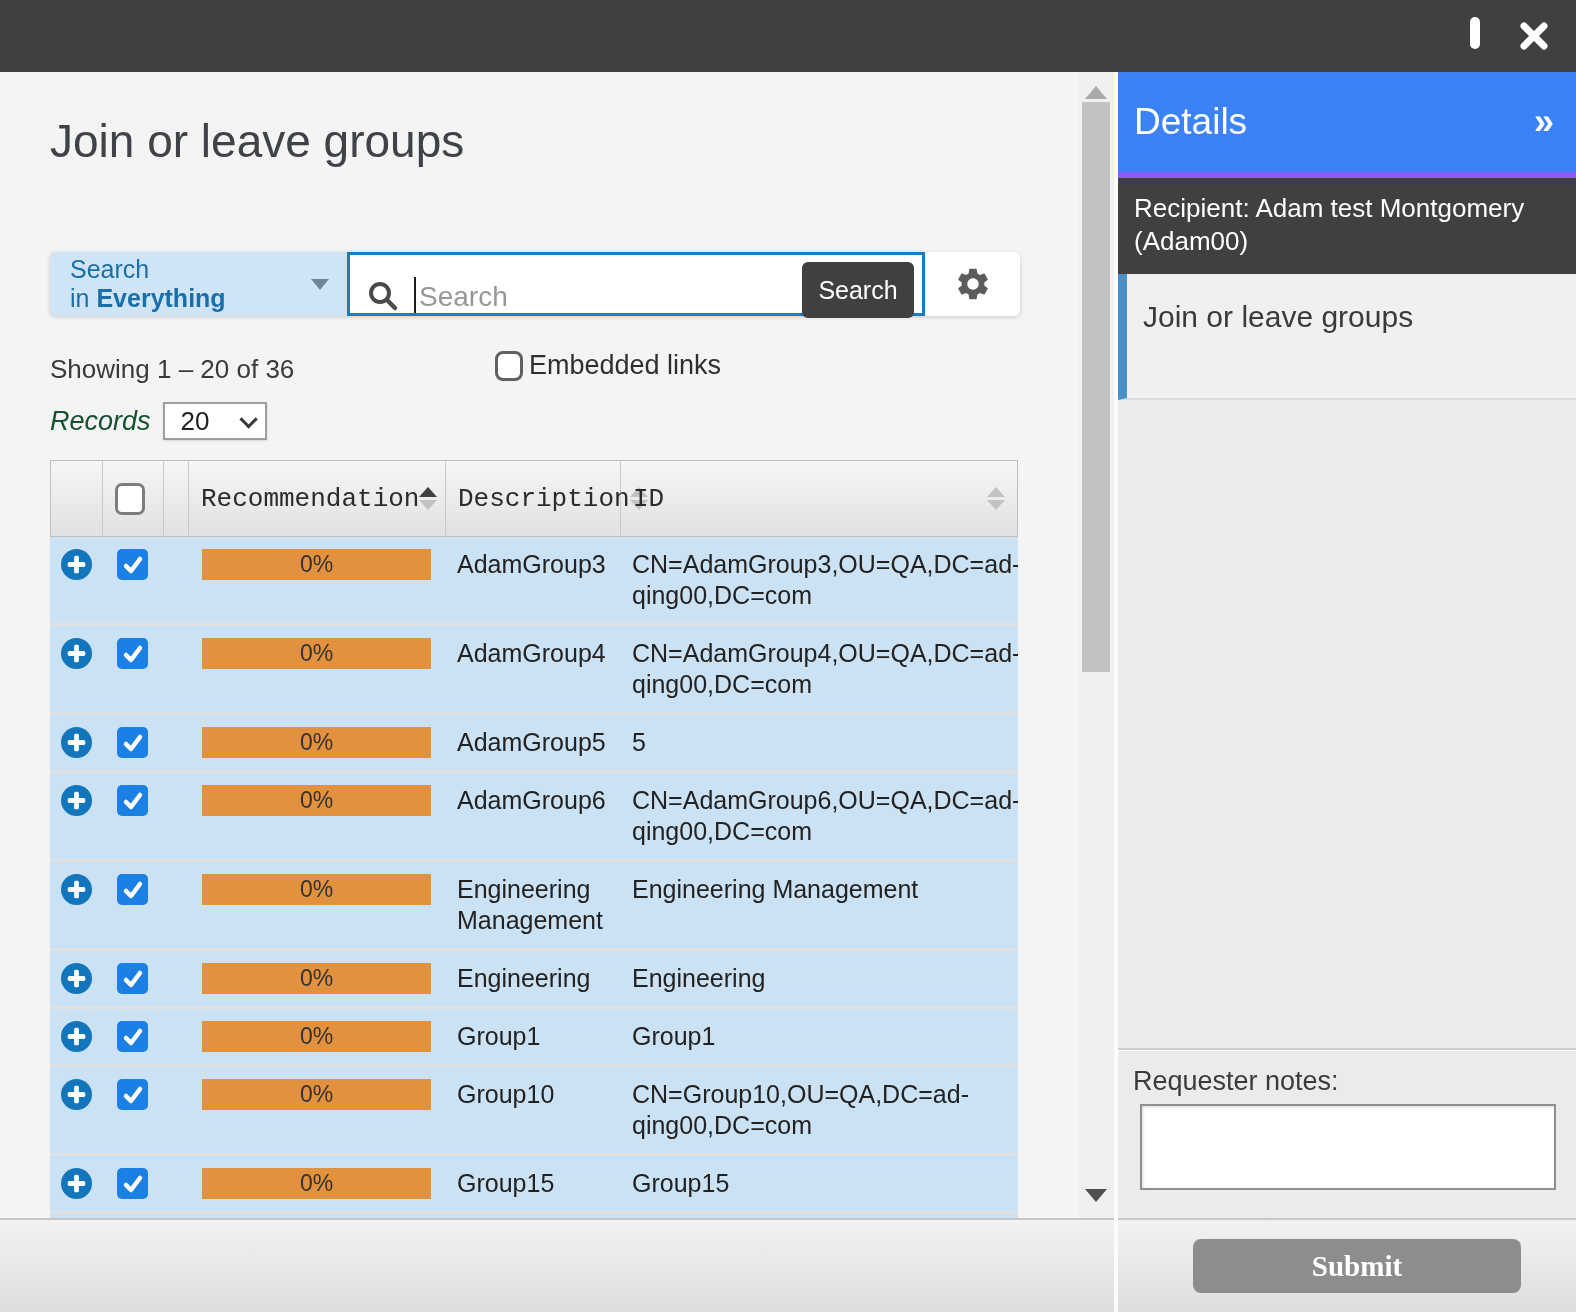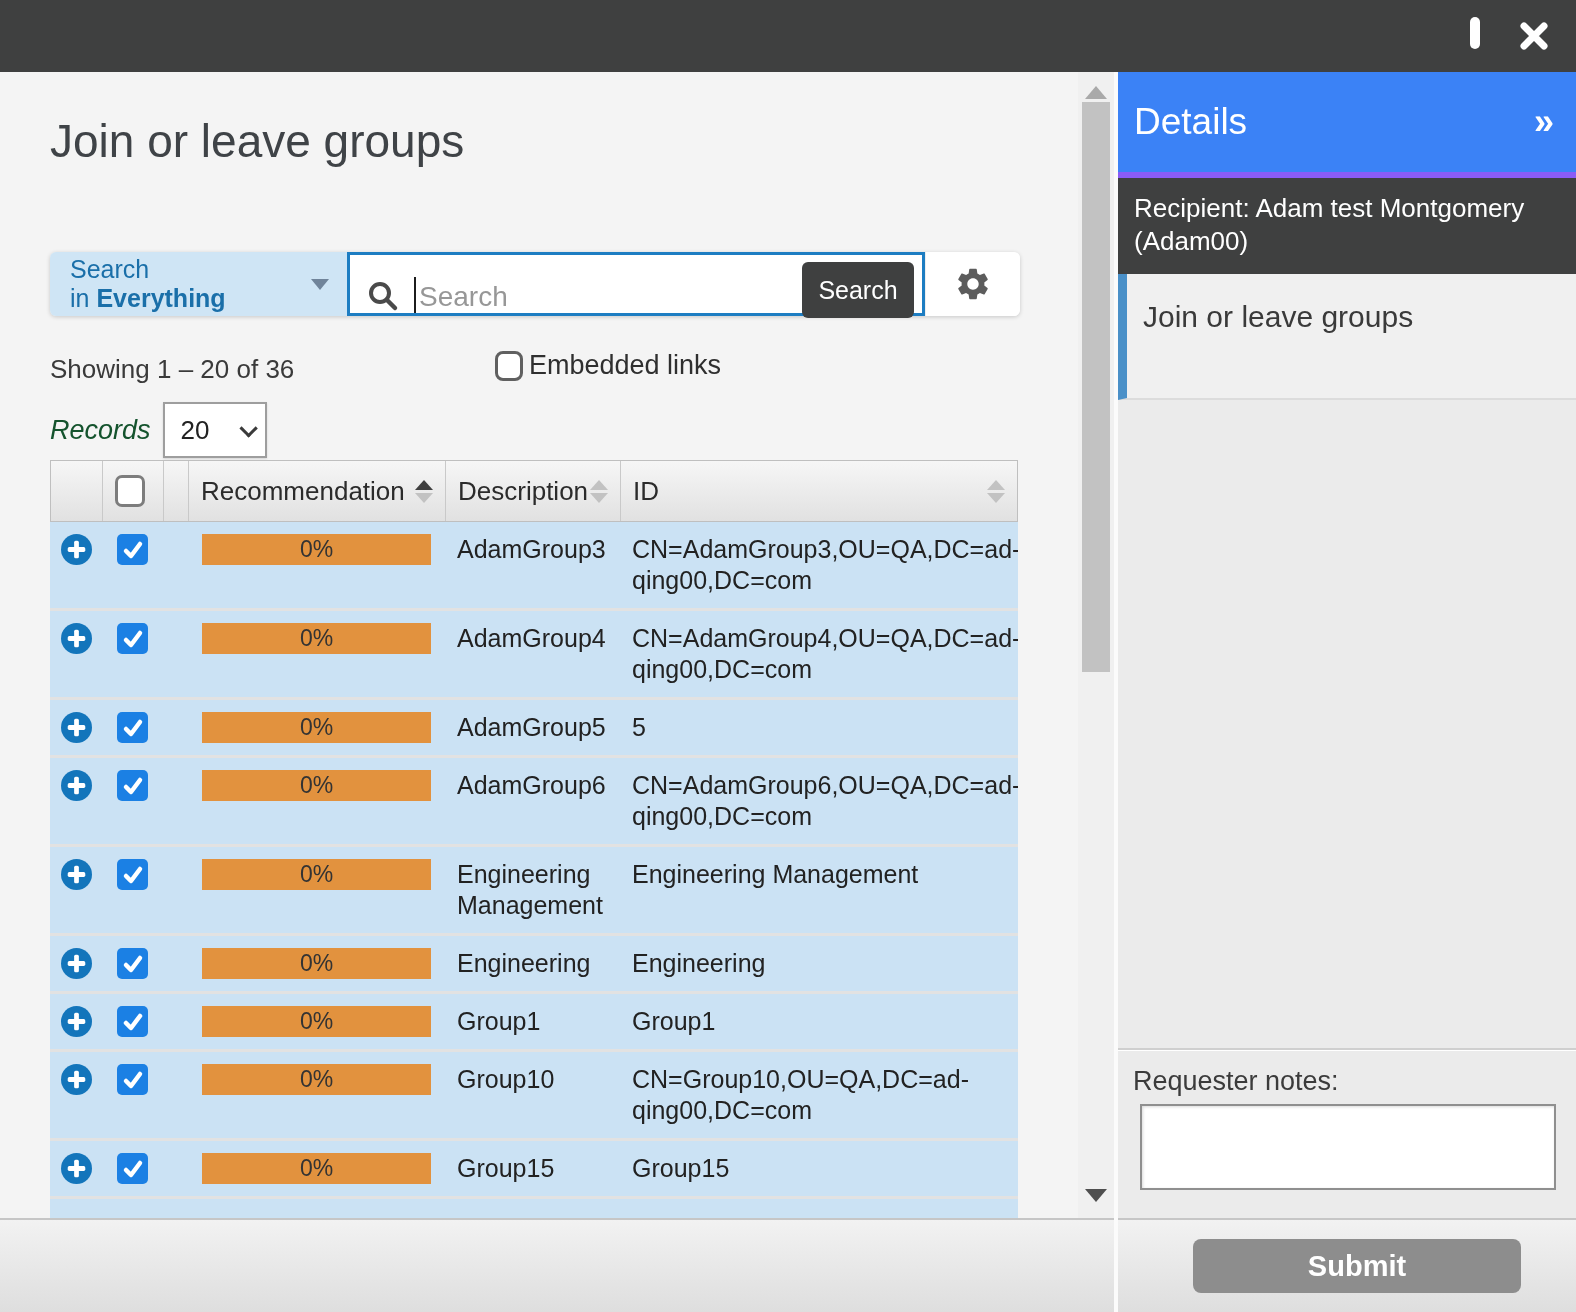--- a/index.html
+++ b/index.html
@@ -28,25 +28,25 @@
   .search-go{position:absolute;right:8px;top:7px;height:56px;width:112px;background:#3f4040;color:#fff;border:none;border-radius:6px;font-size:25px;font-family:inherit;cursor:pointer;}
   .gear-box{width:95px;background:#fff;display:flex;align-items:center;justify-content:center;border-radius:0 6px 6px 0;border-left:1px solid #eee;cursor:pointer;}
   
   .showing{position:absolute;left:50px;top:282px;font-size:26px;color:#3a3a3a;}
   .embedded{position:absolute;left:495px;top:278px;display:flex;align-items:center;gap:6px;cursor:pointer;}
   .embedded .cb{width:28px;height:30px;background:#fff;border:3px solid #606060;border-radius:8px;}
   .embedded .lbl{font-size:27px;color:#2f2f2f;}
   .showhide-btn{position:absolute;left:723px;top:272px;width:265px;height:46px;background:#fcfcfc;border:2px solid #9e9e9e;font-size:26px;color:#333;font-family:inherit;cursor:pointer;box-shadow:0 1px 2px rgba(0,0,0,.12);}
   .records-row{position:absolute;left:50px;top:330px;display:flex;align-items:center;gap:12px;}
   .records-lbl{font-size:27px;color:#14532d;font-style:italic;}
-  .records-select{width:104px;height:56px;background:#fff;border:2px solid #9e9e9e;display:flex;align-items:center;padding:0 12px 0 16px;font-size:26px;color:#222;cursor:pointer;box-shadow:0 1px 2px rgba(0,0,0,.12);}
+  .records-select{width:104px;height:38px;background:#fff;border:2px solid #9e9e9e;display:flex;align-items:center;padding:0 12px 0 16px;font-size:26px;color:#222;cursor:pointer;box-shadow:0 1px 2px rgba(0,0,0,.12);}
   .records-select .chev{margin-left:auto;width:13px;height:13px;border-right:3px solid #3a3a3a;border-bottom:3px solid #3a3a3a;transform:rotate(45deg) translateY(-3px);}
   
   .grid-table{position:absolute;left:50px;top:388px;width:968px;height:758px;overflow:hidden;}
-  .thead{display:grid;grid-template-columns:52px 61px 25px 257px 175px 1fr;height:62px;background:linear-gradient(#f6f6f6,#e1e1e1);border:1px solid #bfbfbf;}
+  .thead{display:grid;grid-template-columns:52px 61px 25px 257px 175px 1fr;height:77px;background:linear-gradient(#f6f6f6,#e1e1e1);border:1px solid #bfbfbf;font-family:Liberation Mono, monospace;}
   .hcell{display:flex;align-items:center;border-right:1px solid #c9c9c9;padding:0 12px;}
   .hcell:last-child{border-right:none;}
   .hcell .hlabel{font-size:26px;color:#2b2b2b;}
   .hcell.sortable{justify-content:space-between;cursor:pointer;}
   .hdr-checkbox{width:30px;height:32px;background:#fff;border:3px solid #7d7d7d;border-radius:7px;cursor:pointer;}
   .sort{display:flex;flex-direction:column;gap:3px;align-items:center;}
   .tri{width:0;height:0;border-left:9px solid transparent;border-right:9px solid transparent;}
   .tri.up{border-bottom:10px solid #c2c2c2;}
   .tri.down{border-top:10px solid #c2c2c2;}
   .tri.up.active{border-bottom-color:#3f3f3f;}
@@ -72,21 +72,21 @@
   .details-header{height:106px;background:#3b82f6;border-bottom:6px solid #8b5cf6;display:flex;align-items:center;justify-content:space-between;padding:0 22px 0 16px;}
   .details-header .dtitle{color:#fff;font-size:37px;font-weight:400;}
   .details-header .collapse{color:#fff;font-size:36px;font-weight:700;cursor:pointer;line-height:1;}
   .recipient-strip{background:#3f4040;color:#fff;font-size:26px;line-height:33px;padding:14px 16px 16px;}
   .selected-item{background:#f0f0f0;border-left:9px solid #4a90c8;border-bottom:2px solid #dcdcdc;height:126px;padding:26px 12px 0 16px;font-size:30px;color:#3a3a3a;cursor:pointer;}
   .notes-divider{position:absolute;left:0;top:976px;width:458px;height:3px;background:#cfcfcf;border-bottom:1px solid #fff;}
   .notes-label{position:absolute;left:15px;top:994px;font-size:27px;color:#3b3b3b;}
   .notes-area{position:absolute;left:22px;top:1032px;width:416px;height:86px;border:2px solid #8f8f8f;background:#fff;resize:none;font-family:inherit;font-size:24px;padding:6px 10px;box-shadow:inset 1px 1px 3px rgba(0,0,0,.15);}
   
   .footer{position:absolute;left:0;top:1218px;width:1576px;height:94px;background:linear-gradient(#f2f2f2,#dedede);border-top:2px solid #c6c6c6;}
-  .submit-btn{position:absolute;left:1193px;top:19px;width:328px;height:54px;background:#8d8d8d;border:none;border-radius:8px;color:#fff;font-size:29px;font-weight:700;font-family:Liberation Sans, sans-serif;cursor:pointer;}
+  .submit-btn{position:absolute;left:1193px;top:19px;width:328px;height:54px;background:#8d8d8d;border:none;border-radius:8px;color:#fff;font-size:29px;font-weight:700;font-family:Liberation Serif, serif;cursor:pointer;}
   svg{display:block;}
 </style>
 </head>
 <body>
 
 <div id="app">
 
   <div class="titlebar">
     <div class="titlebar-icons">
       <span><span class="maximize-glyph"></span></span>

